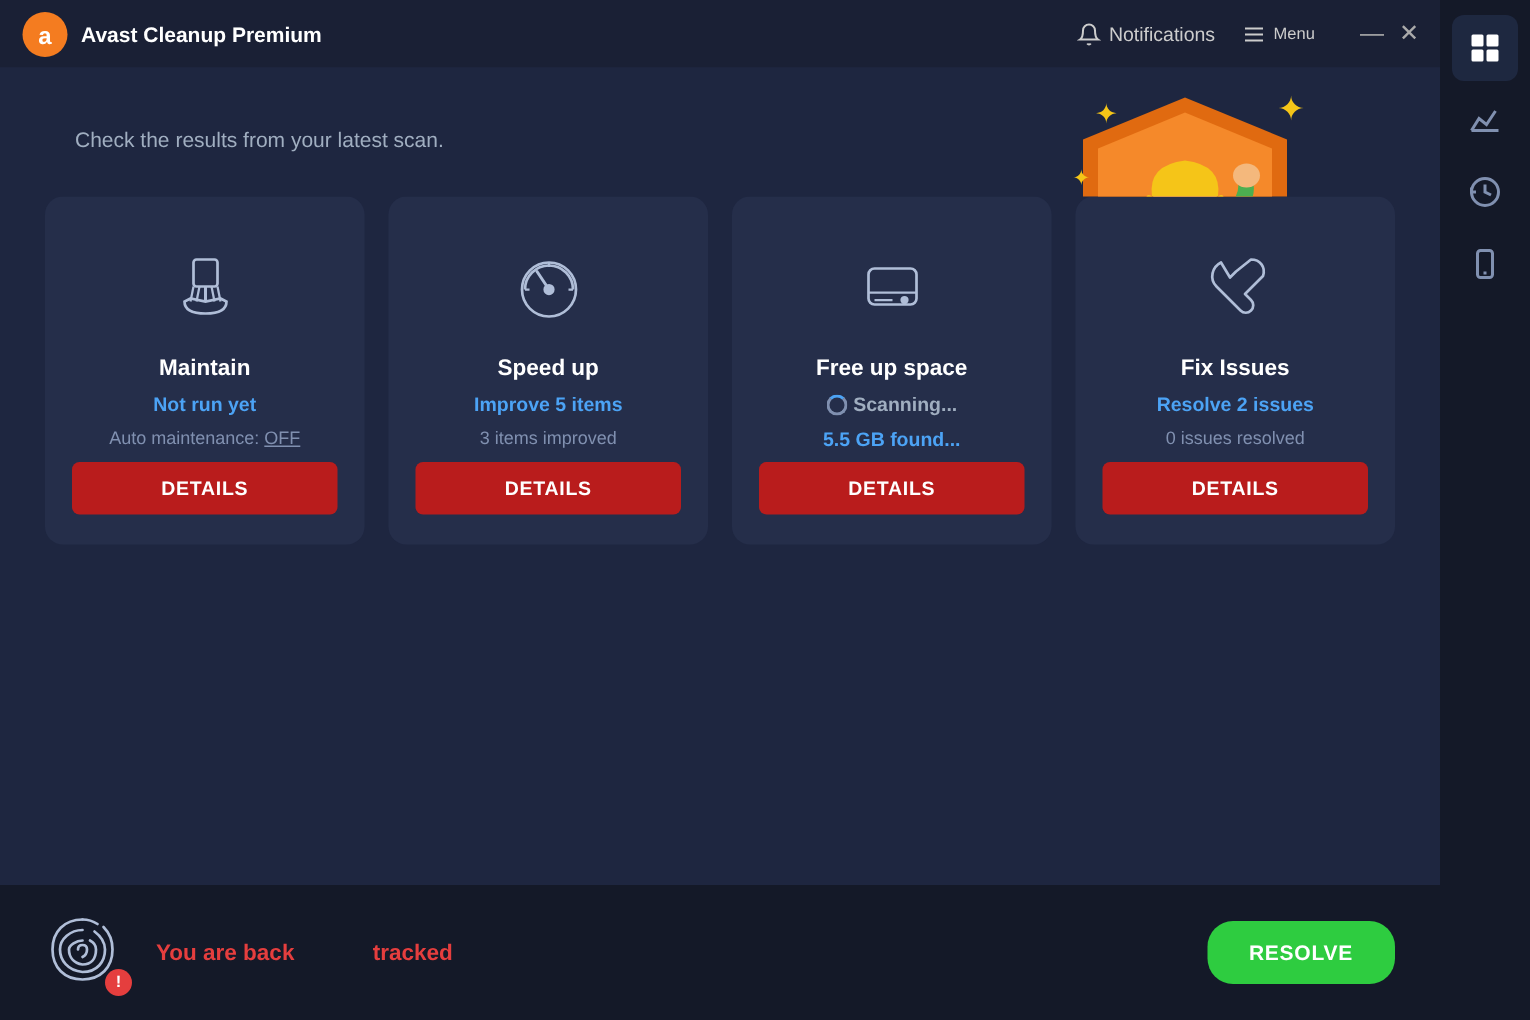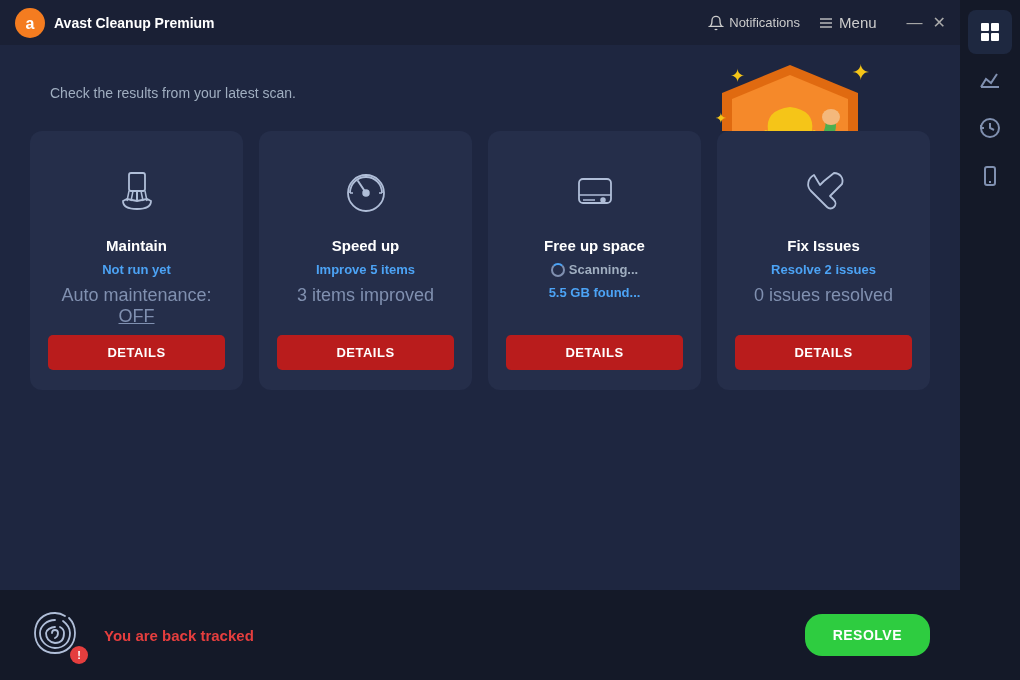--- a/index.html
+++ b/index.html
@@ -49,21 +49,21 @@
       align-items: center;
       gap: 5px;
       font-size: 13px;
       color: #ccc;
       cursor: pointer;
     }
     #titlebar .menu-btn {
       display: flex;
       align-items: center;
       gap: 5px;
-      font-size: 15px;
+      font-size: 11px;
       color: #ccc;
       cursor: pointer;
     }
     #titlebar .win-controls {
       display: flex;
       gap: 10px;
       margin-left: 12px;
     }
     #titlebar .win-btn {
       font-size: 16px;
@@ -181,21 +181,21 @@
     }
     .card-status.blue { color: #4ca3f5; }
     .card-status.scanning {
       color: #a0aec0;
       display: flex;
       align-items: center;
       gap: 4px;
     }
     .card-status-found { color: #4ca3f5; font-size: 13px; font-weight: 600; text-align: right; }
     .card-sub {
-      font-size: 18px;
+      font-size: 12px;
       color: #8090b0;
       text-align: center;
     }
     .card-sub u { text-decoration: underline; }
     .details-btn {
       margin-top: auto;
       background: #b91c1c;
       color: #fff;
       border: none;
       border-radius: 5px;
@@ -453,21 +453,21 @@
           <path d="M25 19 C21 19 16 22 16 25 C16 30 19 34 25 35 C31 35 34 31 34 25 C34 22 32 20 30 19" stroke="#b0bed8" stroke-width="1.8" fill="none" stroke-linecap="round"></path>
           <path d="M22 25 C22 23 23 22 25 22 C27 22 28 23 28 25 C28 27 27 29 25 30" stroke="#b0bed8" stroke-width="1.8" fill="none" stroke-linecap="round"></path>
           <path d="M25 5 C29 5 32 6 35 8" stroke="#b0bed8" stroke-width="1.8" fill="none" stroke-linecap="round"></path>
         </svg>
         <div class="fp-alert">!</div>
       </div>
       <div class="bottom-text">
         <div class="main-text">
           <span>You are back</span>
           <span style="color:#e53e3e;"> </span>
-          <span style="color:#e53e3e;">tracked</span>
+          <span style="color:#e53e3e;margin-left:48px;">tracked</span>
         </div>
       </div>
       <button class="resolve-btn">RESOLVE</button>
     </div>
 
   </div>
 
   <div id="right-sidebar">
 
     <div class="sidebar-icon active">

